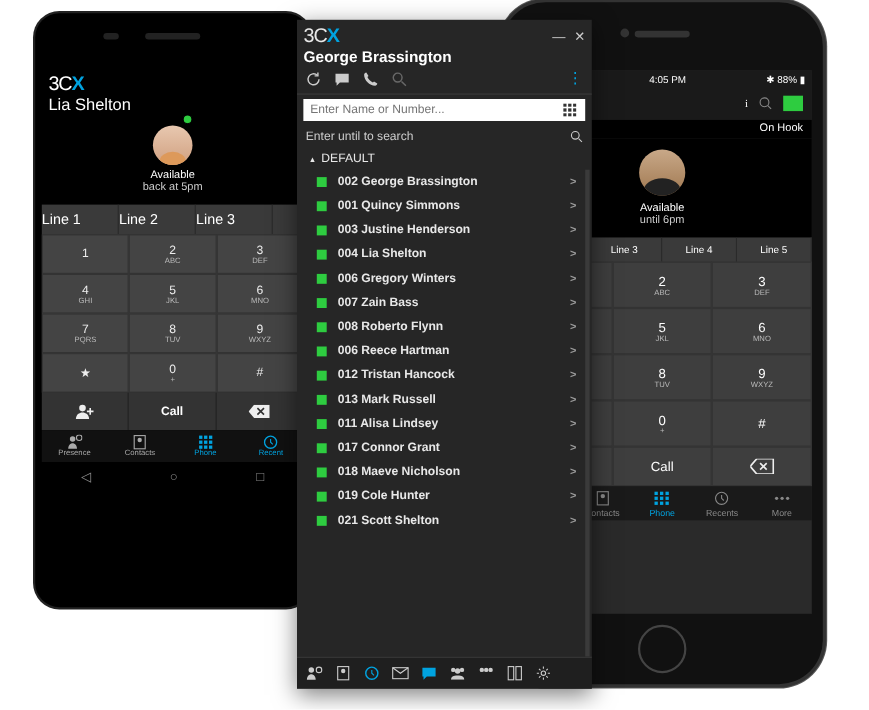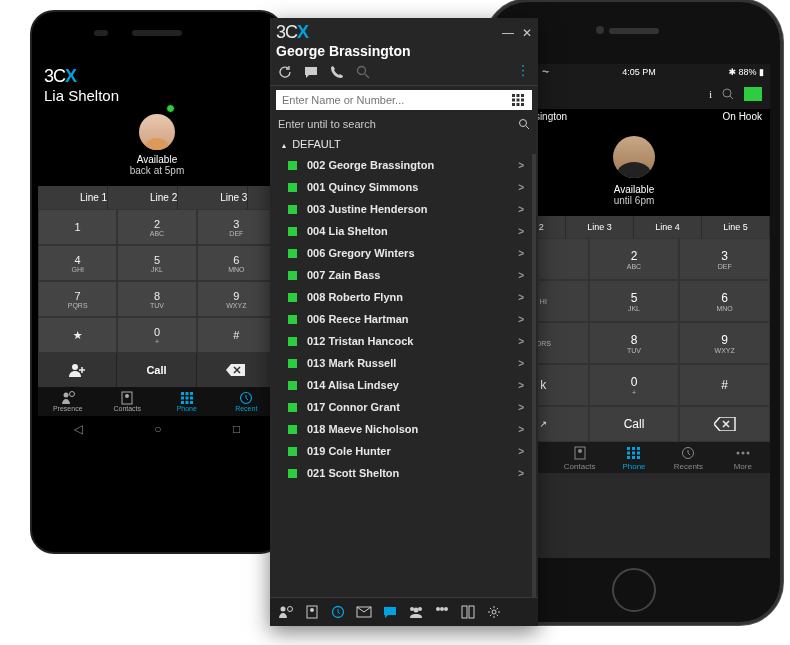--- a/index.html
+++ b/index.html
@@ -14,34 +14,34 @@
   .logo3cx .x { color: #00a3e0; font-weight: 600; }
   .a-top { padding: 4px 6px 2px; }
   .a-name { font-size: 15px; }
   .a-presence { display: flex; flex-direction: column; align-items: center; padding: 8px 0 10px; }
   .avatar { width: 36px; height: 36px; border-radius: 50%; background: linear-gradient(#e8c8b0,#d0a080); position: relative; overflow: hidden; }
   .avatar::after { content:""; position:absolute; bottom:-6px; left:6px; right:6px; height:18px; background:#dd995a; border-radius:50% 50% 0 0;}
   .status-dot { position: absolute; margin-left: 26px; margin-top: -10px; width: 9px; height: 9px; background: #2ecc40; border-radius: 50%; border: 1px solid #000;}
   .a-statusline { font-size: 10px; margin-top: 4px; }
   .a-subline { font-size: 10px; color: #ccc; }
   .a-lines { display: flex; background: #3a3a3a; }
-  .a-lines .ln { flex: 1; text-align: right; padding: 6px 0; font-size: 10px; border-right: 1px solid #2a2a2a; }
+  .a-lines .ln { flex: 1; text-align: left; padding: 6px 0; font-size: 13px; border-right: 1px solid #2a2a2a; }
   .a-lines .ln:last-child { border-right: none; }
   .keypad { display: grid; grid-template-columns: repeat(3,1fr); background: #444; }
   .key { border: 1px solid #333; display: flex; flex-direction: column; align-items: center; justify-content: center; height: 36px; font-size: 11px; color: #eee; }
   .key .sub { font-size: 7px; color: #bbb; }
   .a-actions { display: flex; background: #333; }
   .a-actions .act { flex: 1; display: flex; align-items: center; justify-content: center; height: 34px; font-size: 11px; border-right: 1px solid #222; }
   .a-tabs { display: flex; background: #111; }
   .a-tabs .tab { flex: 1; display: flex; flex-direction: column; align-items: center; padding: 4px 0; font-size: 7px; color: #aaa; }
   .a-tabs .tab.sel { color: #00a3e0; }
   .a-nav { display: flex; justify-content: space-around; align-items: center; height: 26px; background: #000; color: #888; font-size: 12px; }
 
   
-  .iphone { position: absolute; left: 488px; top: 2px; width: 292px; height: 620px; background: #111; border-radius: 40px; padding: 62px 10px 64px 10px; box-shadow: 0 0 0 3px #333, 0 0 0 4px #555; }
+  .iphone { position: absolute; left: 456px; top: 2px; width: 292px; height: 620px; background: #111; border-radius: 40px; padding: 62px 10px 64px 10px; box-shadow: 0 0 0 3px #333, 0 0 0 4px #555; }
   .iphone .speaker { position: absolute; top: 26px; left: 50%; transform: translateX(-50%); width: 50px; height: 6px; background: #333; border-radius: 3px; }
   .iphone .camera { position: absolute; top: 24px; left: 108px; width: 8px; height: 8px; background: #333; border-radius: 50%; }
   .iphone .home { position: absolute; bottom: 10px; left: 50%; transform: translateX(-50%); width: 44px; height: 44px; border: 2px solid #444; border-radius: 50%; }
   .iscreen { width: 100%; height: 100%; background: #2a2a2a; color: #fff; display: flex; flex-direction: column; font-size: 10px; }
   .istatus { display: flex; justify-content: space-between; align-items: center; padding: 2px 6px; font-size: 9px; background: #1a1a1a; }
   .istatus .sig { display: flex; gap: 2px; align-items: center; }
   .istatus .dot { width: 5px; height: 5px; background: #fff; border-radius: 50%; }
   .ihdr { display: flex; justify-content: space-between; align-items: center; padding: 6px 8px; background: #1a1a1a; }
   .itop { background: #000; padding: 2px 8px 4px; }
   .ionhook { display:flex; justify-content: space-between; align-items:center;}
@@ -480,21 +480,21 @@
         <span>012 Tristan Hancock</span>
         <span class="chev">&gt;</span>
       </div>
       <div class="d-item">
         <span class="sq"></span>
         <span>013 Mark Russell</span>
         <span class="chev">&gt;</span>
       </div>
       <div class="d-item">
         <span class="sq"></span>
-        <span>014 Alisa Lindsey</span>
+        <span>011 Alisa Lindsey</span>
         <span class="chev">&gt;</span>
       </div>
       <div class="d-item">
         <span class="sq"></span>
         <span>017 Connor Grant</span>
         <span class="chev">&gt;</span>
       </div>
       <div class="d-item">
         <span class="sq"></span>
         <span>018 Maeve Nicholson</span>

